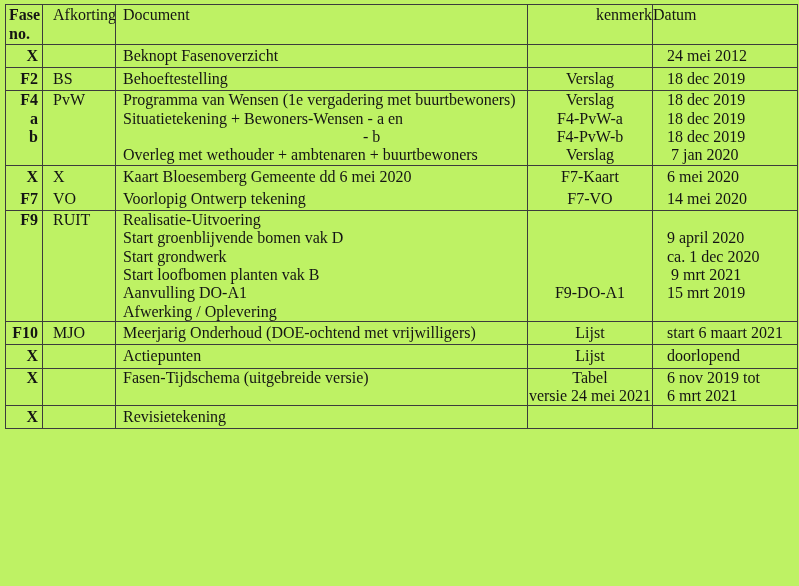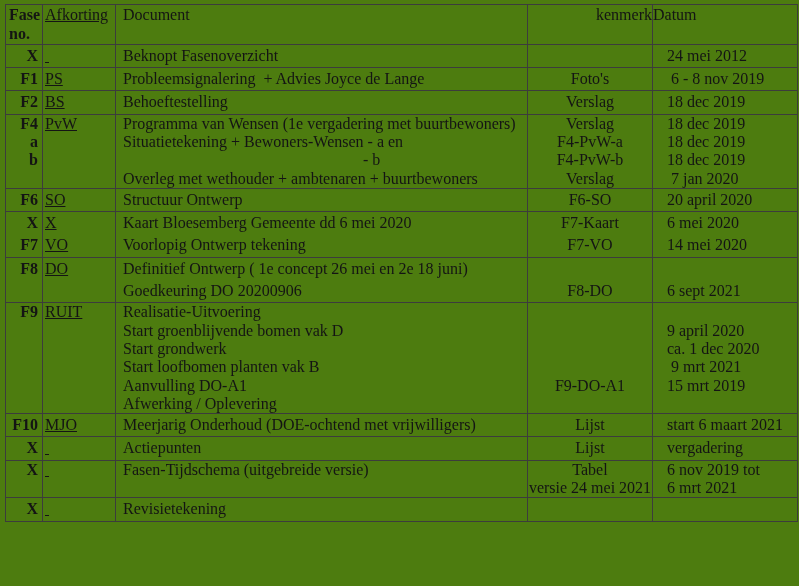--- a/index.html
+++ b/index.html
@@ -1,34 +1,34 @@
 <!DOCTYPE html>
 <html><head>
 <meta charset="utf-8">
 <style>
   html, body { margin:0; padding:0; background:#ffffff; }
   .page {
     width:799px; height:586px; box-sizing:border-box;
     padding:4px 0 0 5px; overflow:hidden;
-    font-family:"Liberation Serif", serif; color:#141414; background:#4d7c0f;
+    font-family:"Liberation Serif", serif; color:#141414; background:#bef264;
   }
   table.fasen {
     border-collapse:collapse; table-layout:fixed; width:792px;
   }
   th, td {
     border:1px solid #3c3c3c; vertical-align:top; padding:0;
     font-size:16px; font-weight:normal; overflow:hidden;
   }
   .ln { line-height:22.3px; white-space:pre; }
   .ln:empty::before { content:"\00a0"; }
   thead .ln { line-height:19.4px; }
   tr.tight .ln { line-height:18.3px; }
   
   .c-fase { font-weight:bold; text-align:right; padding-right:4px; }
-  .c-afkorting { padding-left:2px;text-decoration:underline; }
+  .c-afkorting { padding-left:10px; }
   .c-document { padding-left:7px; }
   .c-kenmerk { text-align:center; }
   .c-datum { padding-left:14px; }
   thead th { text-align:left; }
   thead .c-fase { text-align:left; padding-left:3px; }
   thead .c-kenmerk { text-align:right; padding-left:8px; }
   thead .c-datum { padding-left:0; }
 </style>
 </head>
 <body>
@@ -75,37 +75,20 @@
           </td>
           <td class="c-kenmerk">
             <div class="ln"></div>
           </td>
           <td class="c-datum">
             <div class="ln">24 mei 2012</div>
           </td>
         </tr>
         <tr>
           <td class="c-fase">
-            <div class="ln">F1</div>
-          </td>
-          <td class="c-afkorting">
-            <div class="ln">PS</div>
-          </td>
-          <td class="c-document">
-            <div class="ln">Probleemsignalering  + Advies Joyce de Lange</div>
-          </td>
-          <td class="c-kenmerk">
-            <div class="ln">Foto's</div>
-          </td>
-          <td class="c-datum">
-            <div class="ln"> 6 - 8 nov 2019</div>
-          </td>
-        </tr>
-        <tr>
-          <td class="c-fase">
             <div class="ln">F2</div>
           </td>
           <td class="c-afkorting">
             <div class="ln">BS</div>
           </td>
           <td class="c-document">
             <div class="ln">Behoeftestelling</div>
           </td>
           <td class="c-kenmerk">
             <div class="ln">Verslag</div>
@@ -137,75 +120,38 @@
           </td>
           <td class="c-datum">
             <div class="ln">18 dec 2019</div>
             <div class="ln">18 dec 2019</div>
             <div class="ln">18 dec 2019</div>
             <div class="ln"> 7 jan 2020</div>
           </td>
         </tr>
         <tr>
           <td class="c-fase">
-            <div class="ln">F6</div>
-          </td>
-          <td class="c-afkorting">
-            <div class="ln">SO</div>
-          </td>
-          <td class="c-document">
-            <div class="ln">Structuur Ontwerp</div>
-          </td>
-          <td class="c-kenmerk">
-            <div class="ln">F6-SO</div>
-          </td>
-          <td class="c-datum">
-            <div class="ln">20 april 2020</div>
-          </td>
-        </tr>
-        <tr>
-          <td class="c-fase">
             <div class="ln">X</div>
             <div class="ln">F7</div>
           </td>
           <td class="c-afkorting">
             <div class="ln">X</div>
             <div class="ln">VO</div>
           </td>
           <td class="c-document">
             <div class="ln">Kaart Bloesemberg Gemeente dd 6 mei 2020</div>
             <div class="ln">Voorlopig Ontwerp tekening</div>
           </td>
           <td class="c-kenmerk">
             <div class="ln">F7-Kaart</div>
             <div class="ln">F7-VO</div>
           </td>
           <td class="c-datum">
             <div class="ln">6 mei 2020</div>
             <div class="ln">14 mei 2020</div>
-          </td>
-        </tr>
-        <tr>
-          <td class="c-fase">
-            <div class="ln">F8</div>
-          </td>
-          <td class="c-afkorting">
-            <div class="ln">DO</div>
-          </td>
-          <td class="c-document">
-            <div class="ln">Definitief Ontwerp ( 1e concept 26 mei en 2e 18 juni)</div>
-            <div class="ln">Goedkeuring DO 20200906</div>
-          </td>
-          <td class="c-kenmerk">
-            <div class="ln"></div>
-            <div class="ln">F8-DO</div>
-          </td>
-          <td class="c-datum">
-            <div class="ln"></div>
-            <div class="ln">6 sept 2021</div>
           </td>
         </tr>
         <tr class="tight">
           <td class="c-fase">
             <div class="ln">F9</div>
           </td>
           <td class="c-afkorting">
             <div class="ln">RUIT</div>
           </td>
           <td class="c-document">
@@ -257,21 +203,21 @@
           <td class="c-afkorting">
             <div class="ln"></div>
           </td>
           <td class="c-document">
             <div class="ln">Actiepunten</div>
           </td>
           <td class="c-kenmerk">
             <div class="ln">Lijst</div>
           </td>
           <td class="c-datum">
-            <div class="ln">vergadering</div>
+            <div class="ln">doorlopend</div>
           </td>
         </tr>
         <tr class="tight">
           <td class="c-fase">
             <div class="ln">X</div>
           </td>
           <td class="c-afkorting">
             <div class="ln"></div>
           </td>
           <td class="c-document">

